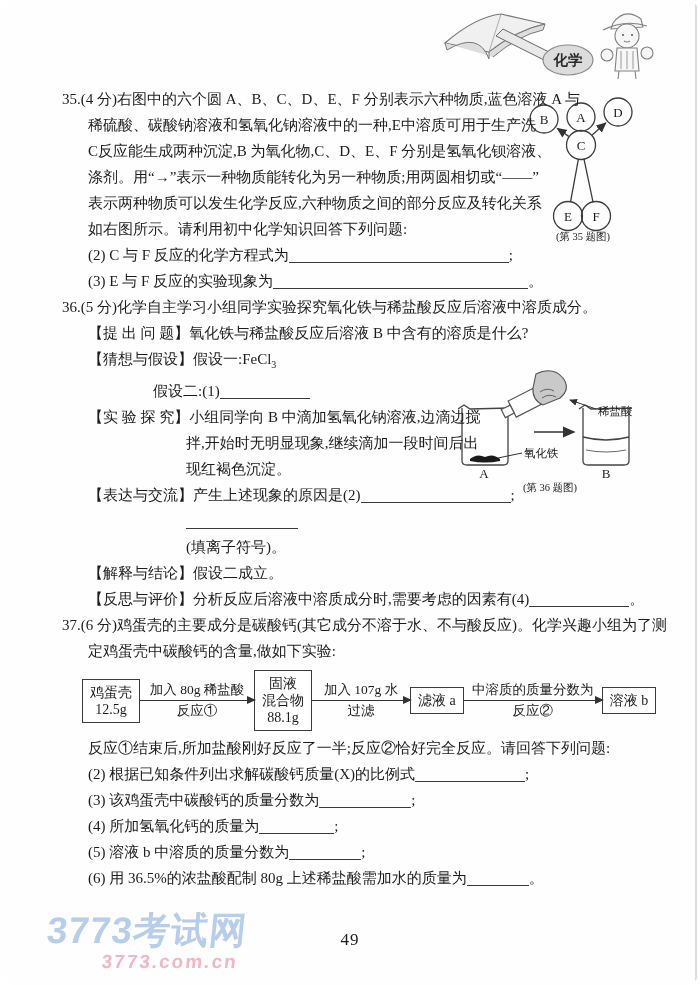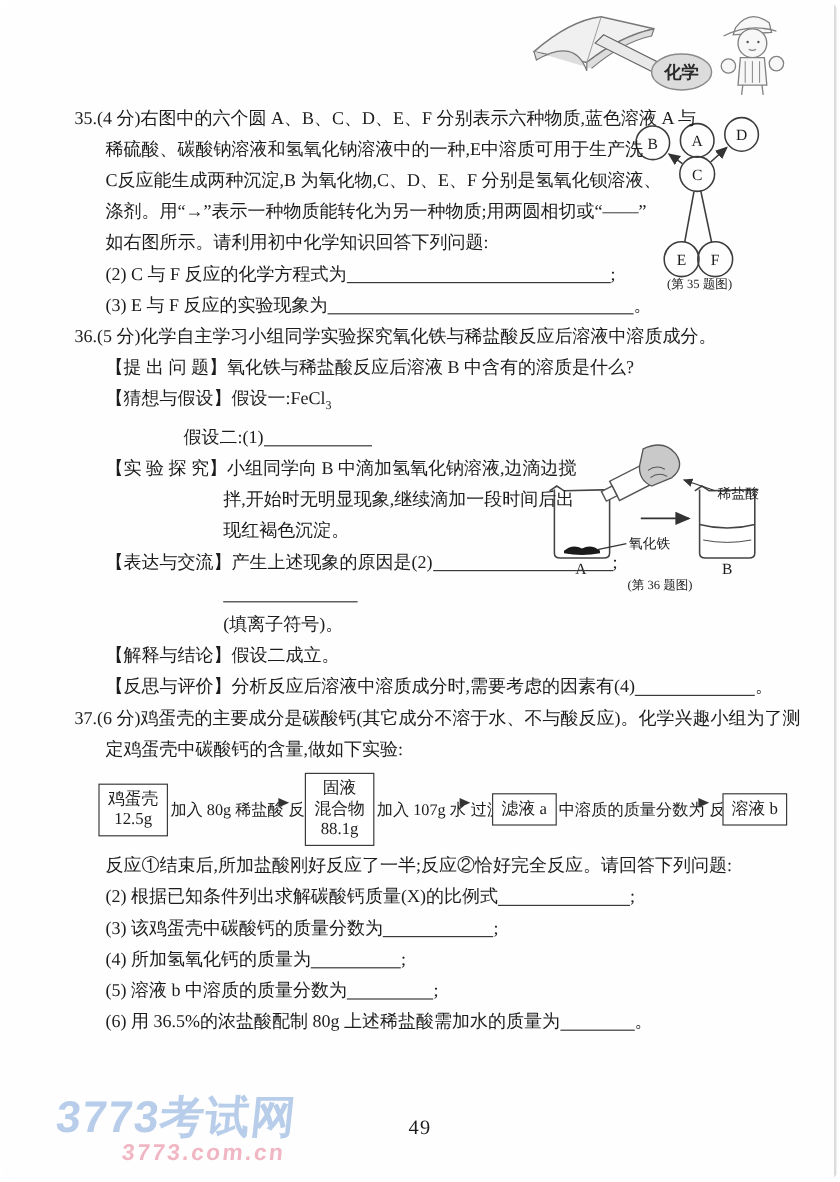--- a/index.html
+++ b/index.html
@@ -15,21 +15,21 @@
   .cont { padding-left:124px; }
   .blank { display:inline-block; height:15px; border-bottom:1px solid #3a3a3a; vertical-align:-3px; }
   sub { font-size:10px; }
 
   
   .flow { display:flex; align-items:center; margin:6px 0 4px 20px; }
   .fbox {
     border:1.4px solid #3c3c3c; background:#fff; text-align:center;
     font-size:14px; line-height:17px; padding:4px 7px; white-space:nowrap;
   }
-  .farrow { display:flex; flex-direction:row; align-items:center; font-size:13.5px; line-height:16px; }
+  .farrow { display:flex; flex-direction:column; align-items:center; font-size:13.5px; line-height:16px; }
   .fa-top, .fa-bot { white-space:nowrap; padding:0 2px; }
   .fa-line { position:relative; align-self:stretch; height:0; border-top:1.6px solid #333; margin:2px 0; }
   .fa-line::after {
     content:""; position:absolute; right:-2px; top:-5px;
     border-left:9px solid #333; border-top:4px solid transparent; border-bottom:4px solid transparent;
   }
 
   
   .diag35 { position:absolute; left:517px; top:92px; }
   .diag36 { position:absolute; left:450px; top:362px; }
@@ -141,20 +141,21 @@
     <text x="100" y="129" font-size="10.5" text-anchor="middle" fill="#1c1c1c">(第 36 题图)</text>
   </svg>
 
   <div class="content">
 
     <div>
       <p class="ln">35.(4 分)右图中的六个圆 A、B、C、D、E、F 分别表示六种物质,蓝色溶液 A 与</p>
       <p class="ln ind">稀硫酸、碳酸钠溶液和氢氧化钠溶液中的一种,E中溶质可用于生产洗</p>
       <p class="ln ind">C反应能生成两种沉淀,B 为氧化物,C、D、E、F 分别是氢氧化钡溶液、</p>
       <p class="ln ind">涤剂。用“→”表示一种物质能转化为另一种物质;用两圆相切或“——”</p>
+      <p class="ln ind">表示两种物质可以发生化学反应,六种物质之间的部分反应及转化关系</p>
       <p class="ln ind">如右图所示。请利用初中化学知识回答下列问题:</p>
       <p class="ln ind"><span>(2) C 与 F 反应的化学方程式为</span><span class="blank" style="width:220px"></span><span>;</span></p>
       <p class="ln ind"><span>(3) E 与 F 反应的实验现象为</span><span class="blank" style="width:255px"></span><span>。</span></p>
     </div>
 
     <div>
       <p class="ln">36.(5 分)化学自主学习小组同学实验探究氧化铁与稀盐酸反应后溶液中溶质成分。</p>
       <p class="ln ind"><span>【提 出 问 题】</span><span>氧化铁与稀盐酸反应后溶液 B 中含有的溶质是什么?</span></p>
       <p class="ln ind"><span>【猜想与假设】</span><span>假设一:FeCl</span><sub>3</sub></p>
       <p class="ln hypo2"><span>假设二:(1)</span><span class="blank" style="width:90px"></span></p>

